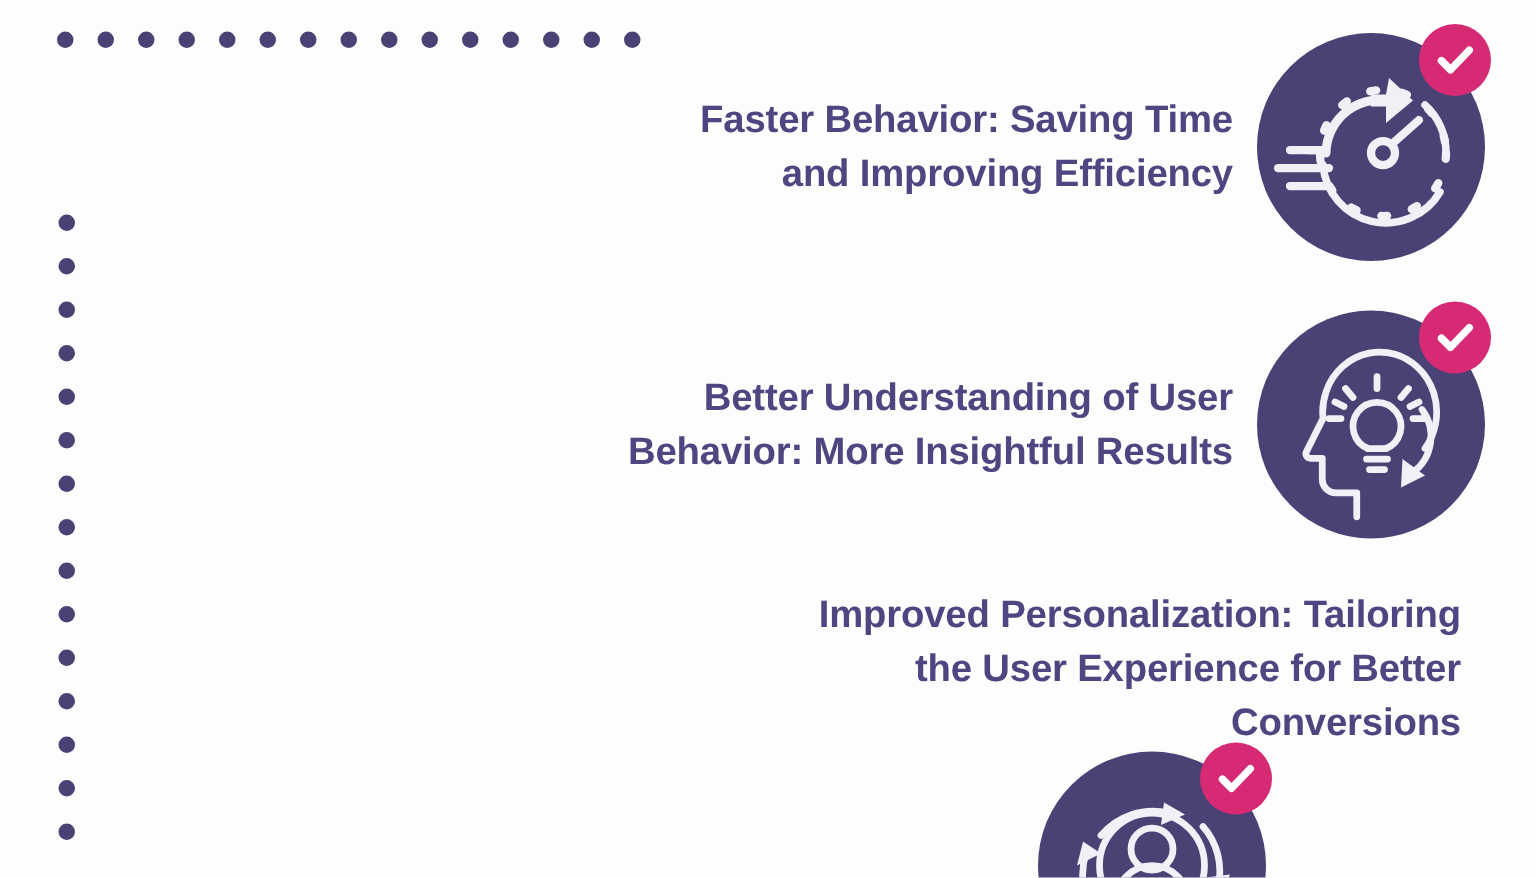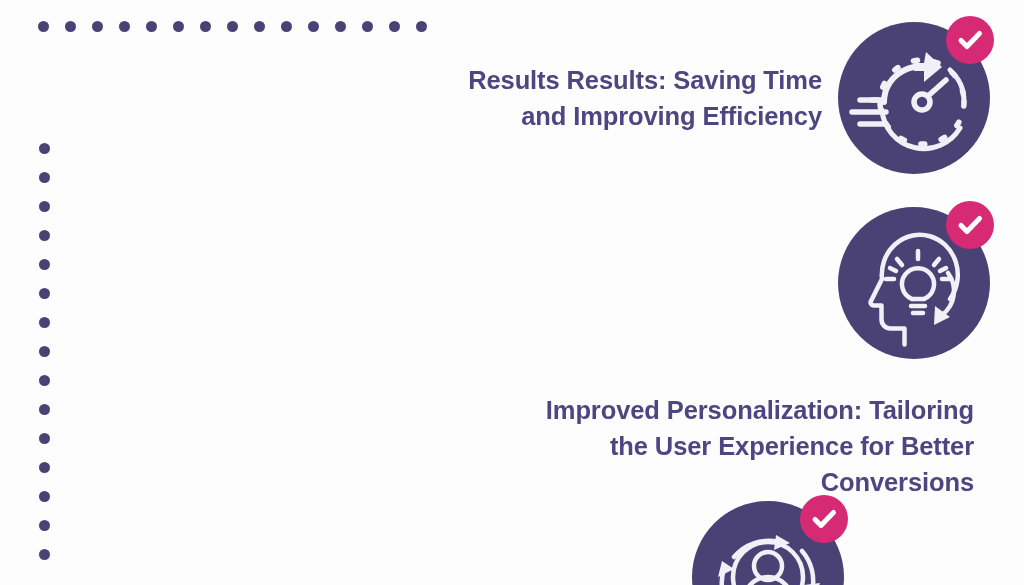--- a/index.html
+++ b/index.html
@@ -132,21 +132,21 @@
     <span class="dot"></span>
     <span class="dot"></span>
     <span class="dot"></span>
     <span class="dot"></span>
     <span class="dot"></span>
   </div>
 
   <div class="rows">
 
     <div class="benefit-row r1">
-      <div class="benefit-text">Results Results: Saving Time
+      <div class="benefit-text">Faster Behavior: Saving Time
 and Improving Efficiency</div>
 
       <div class="icon-wrap">
         <div class="icon-circle">
           <svg width="152" height="152" viewBox="0 0 152 152" aria-hidden="true">
             <g fill="none" stroke="#f2f0f7" stroke-width="5.5" stroke-linecap="round">
 
               <circle cx="84" cy="80" r="42" stroke-dasharray="4 17" stroke-width="5.5"></circle>
 
               <path d="M44 88 a42 42 0 0 0 78 18" stroke-width="5"></path>
@@ -169,20 +169,22 @@
         </div>
         <div class="check-badge">
           <svg width="30" height="30" viewBox="0 0 30 30" aria-hidden="true">
             <path d="M6 15.5 L12 21.5 L24.5 8.5" fill="none" stroke="#ffffff" stroke-width="5" stroke-linecap="round" stroke-linejoin="round"></path>
           </svg>
         </div>
       </div>
     </div>
 
     <div class="benefit-row r2">
+      <div class="benefit-text">Better Understanding of User
+Behavior: More Insightful Results</div>
 
       <div class="icon-wrap">
         <div class="icon-circle">
           <svg width="152" height="152" viewBox="0 0 152 152" aria-hidden="true">
             <g fill="none" stroke="#f2f0f7" stroke-width="4.5" stroke-linecap="round" stroke-linejoin="round">
 
               <path d="M112 92
                        a38 40 0 1 0 -68 -20
                        l-11 22 a3 3 0 0 0 2.5 4.5 h8
                        v14 a9 9 0 0 0 9 9 h14

